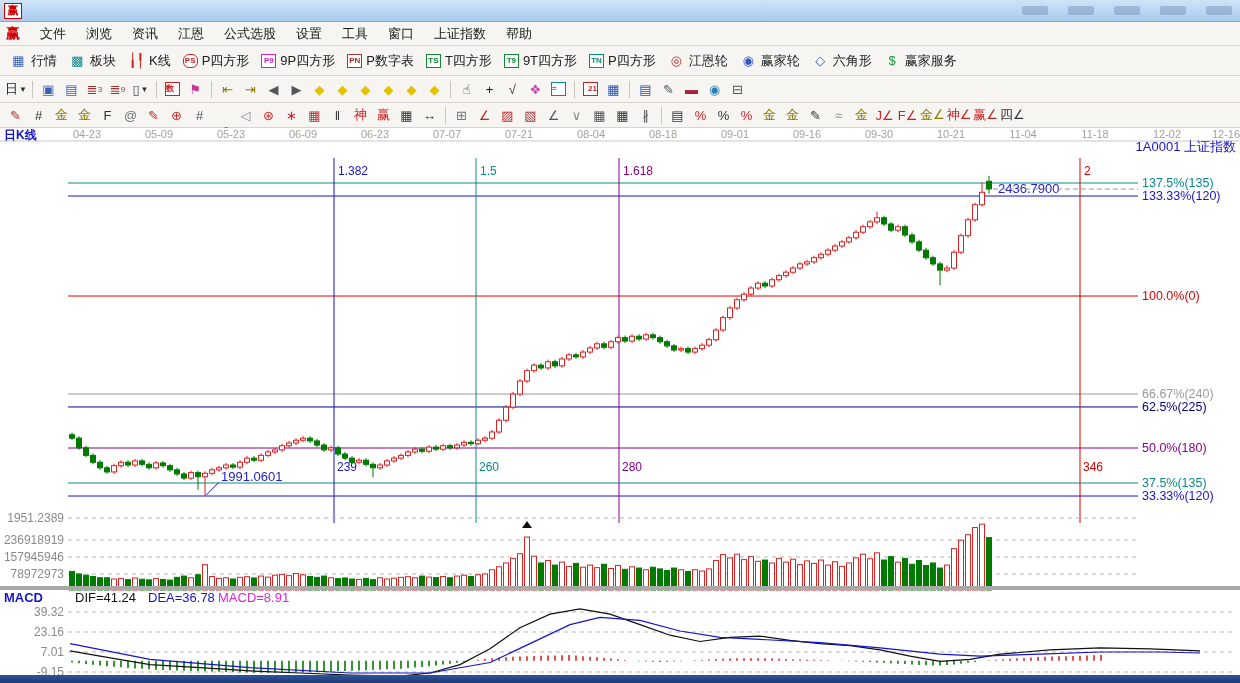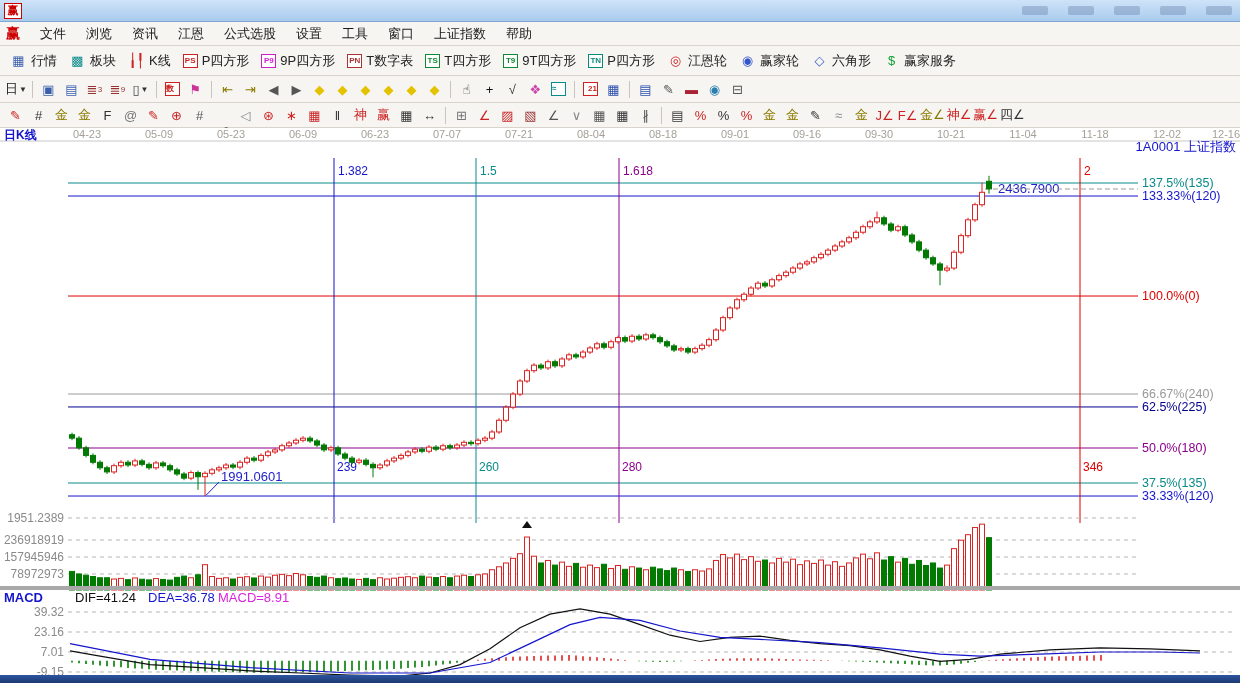--- a/index.html
+++ b/index.html
@@ -67,30 +67,30 @@
     </span>
     <span class="tbtn">
       <span class="icn" style="color: rgb(10, 138, 138);">▩</span>
       <span>板块</span>
     </span>
     <span class="tbtn">
       <span class="icn" style="color: rgb(204, 34, 34);">╽╿</span>
       <span>K线</span>
     </span>
     <span class="tbtn">
-      <span class="icn boxicn" style="color: rgb(204, 34, 34);">PS</span>
+      <span class="icn boxicn" style="color: rgb(204, 34, 34); border-radius: 6px;">PS</span>
       <span>P四方形</span>
     </span>
     <span class="tbtn">
       <span class="icn boxicn" style="color: rgb(204, 34, 204);">P9</span>
       <span>9P四方形</span>
     </span>
     <span class="tbtn">
       <span class="icn boxicn" style="color: rgb(170, 51, 51);">PN</span>
-      <span>T数字表</span>
+      <span>P数字表</span>
     </span>
     <span class="tbtn">
       <span class="icn boxicn" style="color: rgb(17, 136, 51);">TS</span>
       <span>T四方形</span>
     </span>
     <span class="tbtn">
       <span class="icn boxicn" style="color: rgb(17, 136, 51);">T9</span>
       <span>9T四方形</span>
     </span>
     <span class="tbtn">

